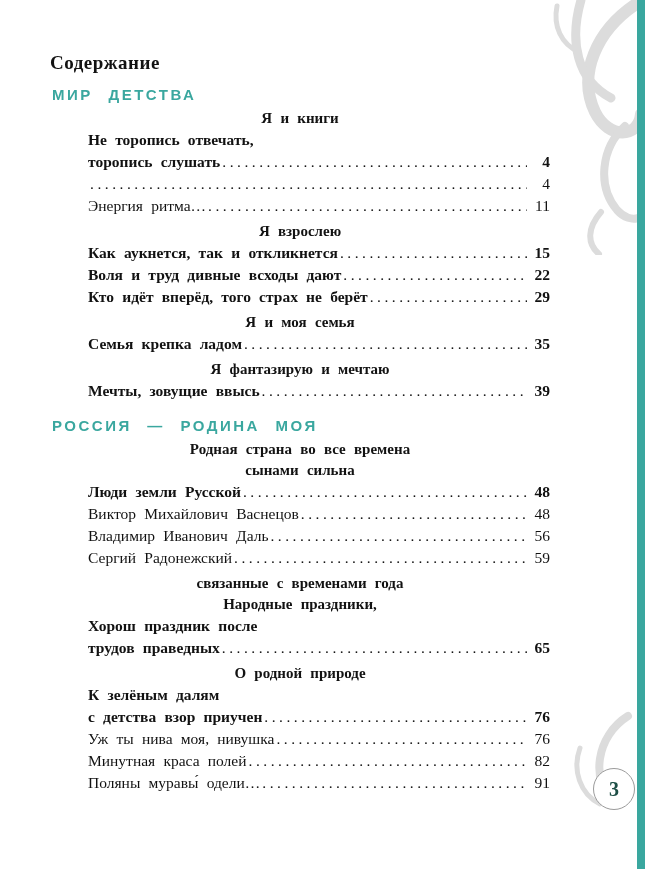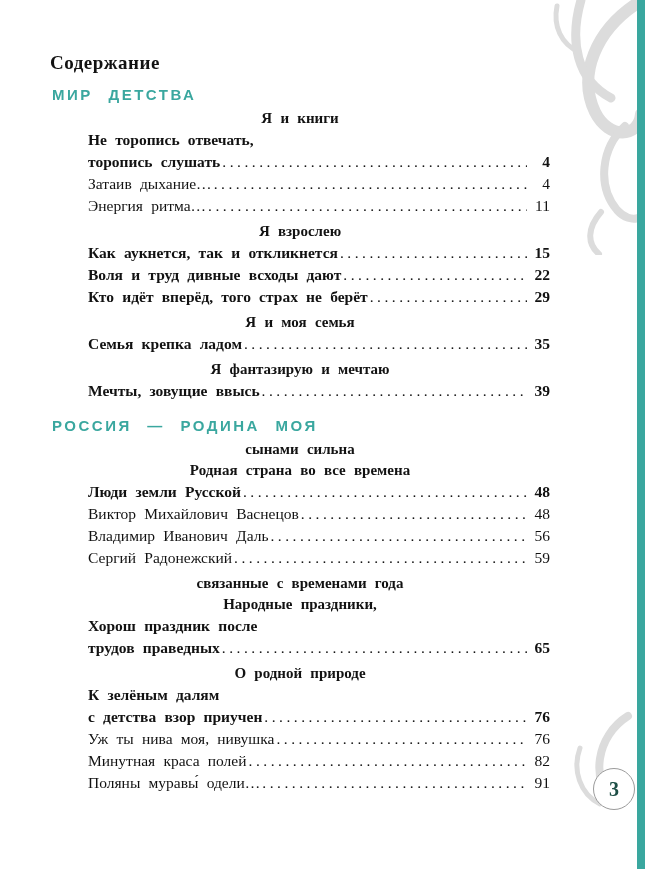--- a/index.html
+++ b/index.html
@@ -95,21 +95,20 @@
         <div class="section-title">МИР ДЕТСТВА</div>
         <div class="toc-group">
           <div class="group-heading">Я и книги</div>
           <div class="entry-pre bold">Не торопись отвечать,</div>
           <div class="entry-row bold">
             <span class="entry-text">торопись слушать</span>
             <span class="dots"></span>
             <span class="pagenum">4</span>
           </div>
           <div class="entry-row">
-            <span class="entry-text">Затаив дыхание…</span>
             <span class="dots"></span>
             <span class="pagenum">4</span>
           </div>
           <div class="entry-row">
             <span class="entry-text">Энергия ритма…</span>
             <span class="dots"></span>
             <span class="pagenum">11</span>
           </div>
         </div>
         <div class="toc-group">
@@ -143,22 +142,22 @@
           <div class="entry-row bold">
             <span class="entry-text">Мечты, зовущие ввысь</span>
             <span class="dots"></span>
             <span class="pagenum">39</span>
           </div>
         </div>
       </section>
       <section class="toc-section">
         <div class="section-title">РОССИЯ — РОДИНА МОЯ</div>
         <div class="toc-group">
+          <div class="group-heading">Родная страна во все времена</div>
           <div class="group-heading">сынами сильна</div>
-          <div class="group-heading">Родная страна во все времена</div>
           <div class="entry-row bold">
             <span class="entry-text">Люди земли Русской</span>
             <span class="dots"></span>
             <span class="pagenum">48</span>
           </div>
           <div class="entry-row">
             <span class="entry-text">Виктор Михайлович Васнецов</span>
             <span class="dots"></span>
             <span class="pagenum">48</span>
           </div>

